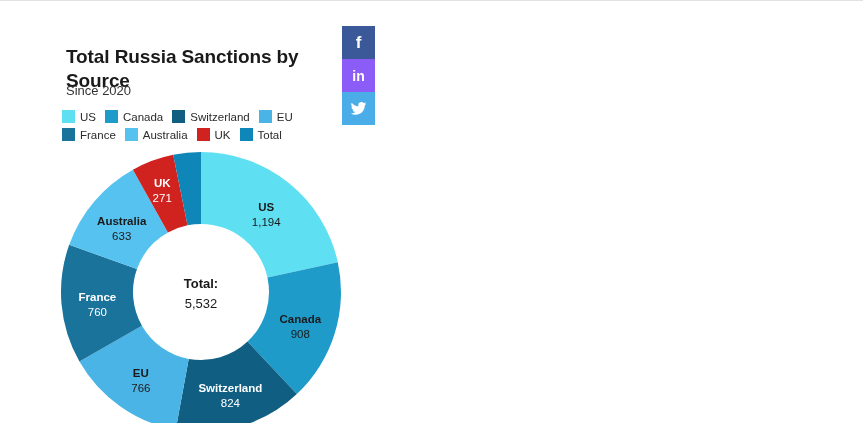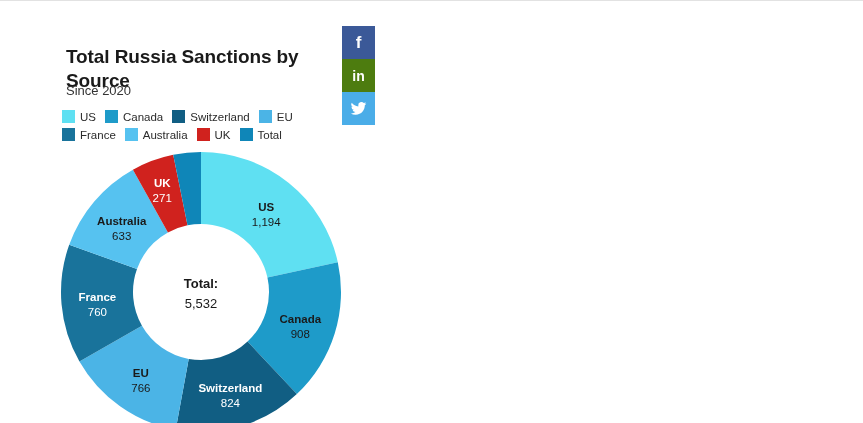--- a/index.html
+++ b/index.html
@@ -198,21 +198,21 @@
         <path d="M115.20016819175552,5.787867331517219A140,140 0 0 1 143.00000000000009,3L143.00000000000006,75A68,68 0 0 0 129.49722455028126,76.35410698959409Z" fill="#0f86b8"></path>
         <text class="center-lbl" x="143" y="139">Total:</text>
         <text class="center-val" x="143" y="159">5,532</text>
       </svg>
   </div>
 
   <div class="social-rail" id="social-left">
       <div class="social-btn fb" style="background: rgb(59, 89, 152);">
         <span><span style="color:#fff;font-family:&quot;Liberation Sans&quot;,sans-serif;font-size:17px;font-weight:bold;line-height:1;">f</span></span>
       </div>
-      <div class="social-btn li" style="background: #4d7c0f; text-align: center;">
+      <div class="social-btn li" style="background: #8b5cf6; text-align: center;">
         <span><span style="color:#fff;font-family:&quot;Liberation Sans&quot;,sans-serif;font-size:14px;font-weight:bold;line-height:1;">in</span></span>
       </div>
       <div class="social-btn tw" style="background: rgb(74, 173, 232);">
         <span>
           <svg width="17" height="17" viewBox="0 0 24 24" aria-hidden="true">
             <path fill="#ffffff" d="M23 4.9c-.8.4-1.7.6-2.6.8a4.5 4.5 0 0 0 2-2.5c-.9.5-1.9.9-2.9 1.1A4.5 4.5 0 0 0 11.7 8c0 .4 0 .7.1 1A12.8 12.8 0 0 1 2.5 3.9a4.5 4.5 0 0 0 1.4 6 4.4 4.4 0 0 1-2-.6 4.5 4.5 0 0 0 3.6 4.5c-.6.2-1.3.2-2 .1a4.5 4.5 0 0 0 4.2 3.1A9 9 0 0 1 1 18.9a12.7 12.7 0 0 0 7 2c8.3 0 12.9-7 12.9-13v-.6c.9-.6 1.6-1.4 2.1-2.4z"></path>
           </svg>
         </span>
       </div>
     </div>

